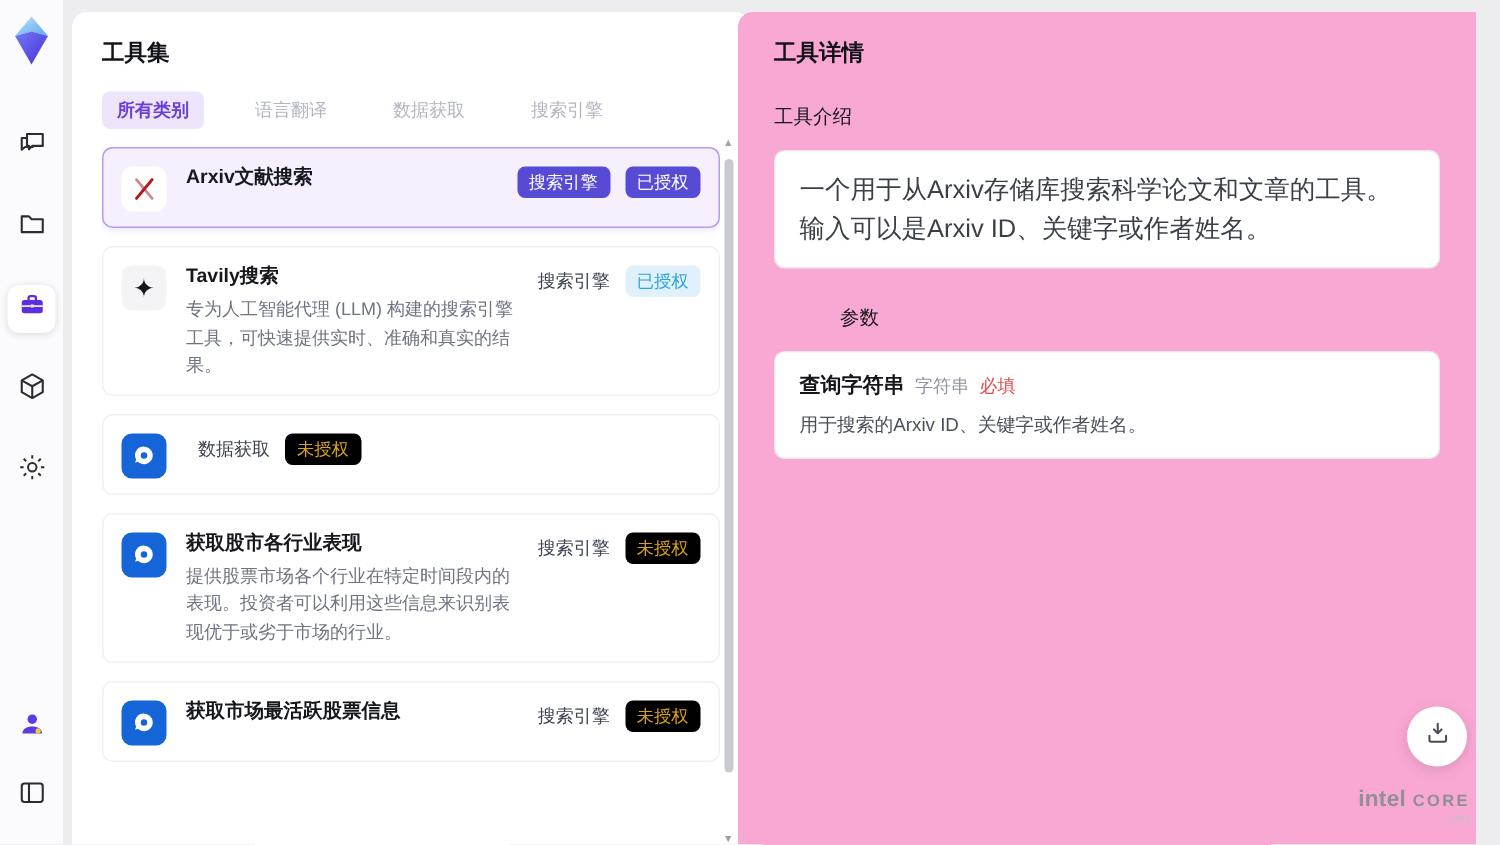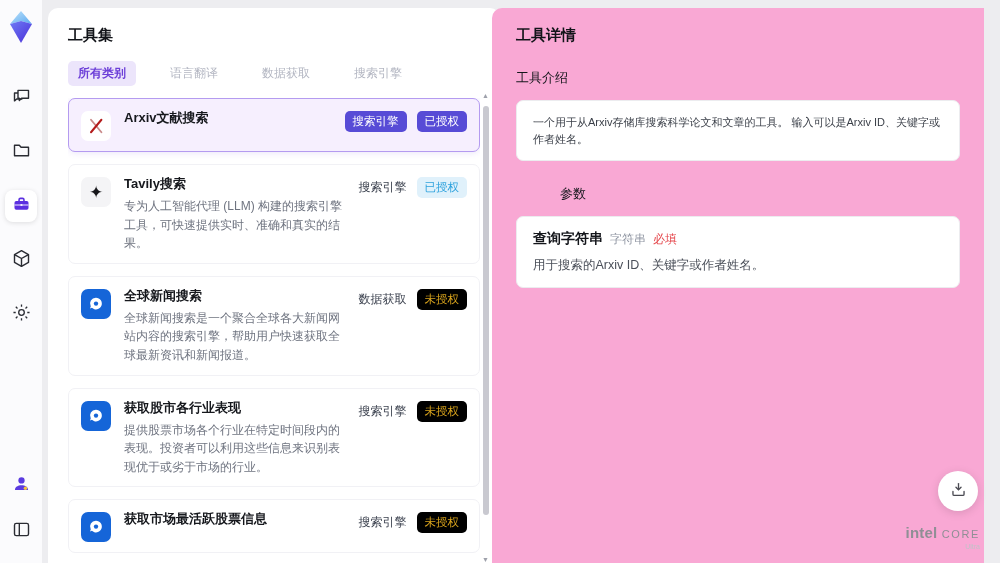--- a/index.html
+++ b/index.html
@@ -46,34 +46,34 @@
   .scroll-arrow.up { top:-2px; }
   .scroll-arrow.down { bottom:0; }
   .scroll-thumb { position:absolute; left:2px; top:12px; bottom:48px; width:6px; background:#c9c9d0; border-radius:3px; }
 
   
   .details-panel { position:absolute; left:492px; top:8px; width:492px; height:555px; background:#f9a8d4; border-radius:10px 0 0 0; padding:18px 24px; }
   .section-h { font-size:13px; font-weight:400; color:#14161b; }
   .details-title { font-size:15px; font-weight:700; color:#121419; }
   .intro-heading { margin-top:24px; }
   .info-box { margin-top:13px; background:#ffffff; border:1px solid #ececef; border-radius:7px; padding:13px 16px; }
-  .intro-text { font-size:11px; color:#3a3f48; line-height:1.5; }
+  .intro-text { font-size:17px; color:#3a3f48; line-height:1.5; }
   .params-heading { margin-top:24px;margin-left:44px; }
   .param-line { display:flex; align-items:baseline; gap:7px; }
   .param-name { font-size:14px; font-weight:700; color:#14161b; }
   .param-type { font-size:12px; color:#8d93a0; }
   .param-required { font-size:12px; color:#e5484d; }
   .param-desc { font-size:12.5px; color:#4a4f59; margin-top:9px; }
 
   
   .download-fab { position:absolute; right:22px; bottom:52px; width:40px; height:40px; border-radius:50%; background:#ffffff; box-shadow:0 2px 10px rgba(0,0,0,0.13); display:flex; align-items:center; justify-content:center; cursor:pointer; }
   .download-fab svg { width:19px; height:19px; }
   .brand { position:absolute; right:20px; bottom:12px; text-align:center; color:#8f8f95; line-height:1.1; }
   .brand .b1 { font-size:15px; font-weight:700; letter-spacing:0.2px; }
-  .brand .b2 { font-size:11px; font-weight:400; letter-spacing:1.6px; }
+  .brand .b2 { font-size:11px; font-weight:700; letter-spacing:1.6px; }
   .brand .b3 { display:block; font-size:7px; color:#c2c2c8; text-align:right; margin-top:2px; }
 </style>
 </head>
 <body>
 
 <div class="rail">
   <div class="logo">
     <svg viewBox="0 0 30 34">
       <defs>
         <linearGradient id="gTop" x1="0" y1="0" x2="1" y2="1">
@@ -195,24 +195,20 @@
       </div>
     </div>
 
     <div class="tool-card">
       <div class="tool-icon blue">
         <svg viewBox="0 0 24 24">
           <path fill="#ffffff" d="M12 4.5a7 7 0 1 1-4.9 12l-2.3.9.9-2.5A7 7 0 0 1 12 4.5z"></path>
           <circle cx="12" cy="11.5" r="2.6" fill="#1565d8"></circle>
         </svg>
       </div>
-      <div class="tool-body">
-        <div class="tool-name">全球新闻搜索</div>
-        <div class="tool-desc">全球新闻搜索是一个聚合全球各大新闻网站内容的搜索引擎，帮助用户快速获取全球最新资讯和新闻报道。</div>
-      </div>
       <div class="tool-side">
         <span class="cat-text">数据获取</span>
         <span class="badge yellow">未授权</span>
       </div>
     </div>
 
     <div class="tool-card">
       <div class="tool-icon blue">
         <svg viewBox="0 0 24 24">
           <path fill="#ffffff" d="M12 4.5a7 7 0 1 1-4.9 12l-2.3.9.9-2.5A7 7 0 0 1 12 4.5z"></path>

